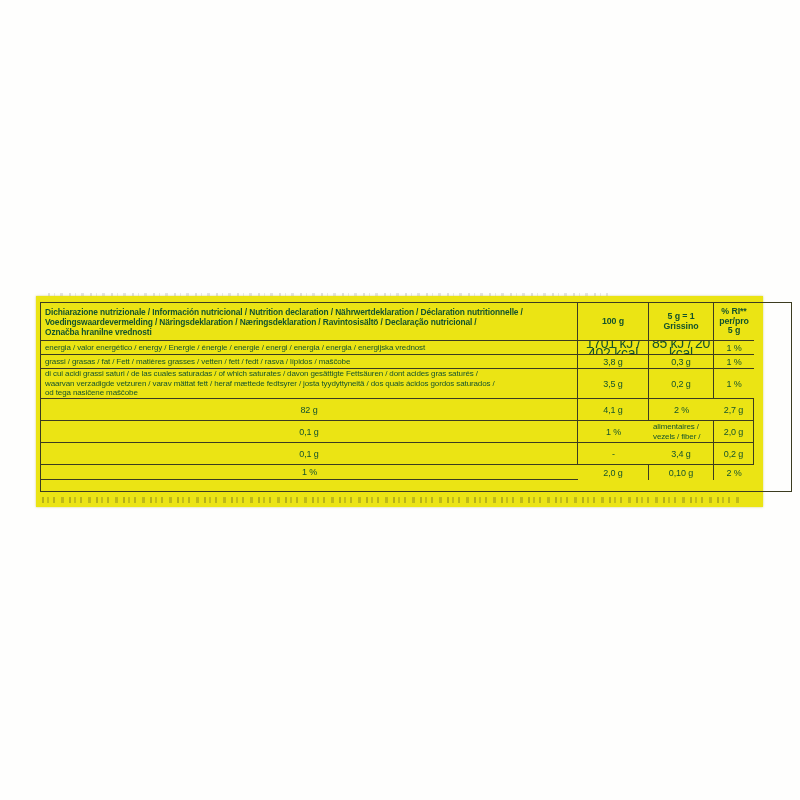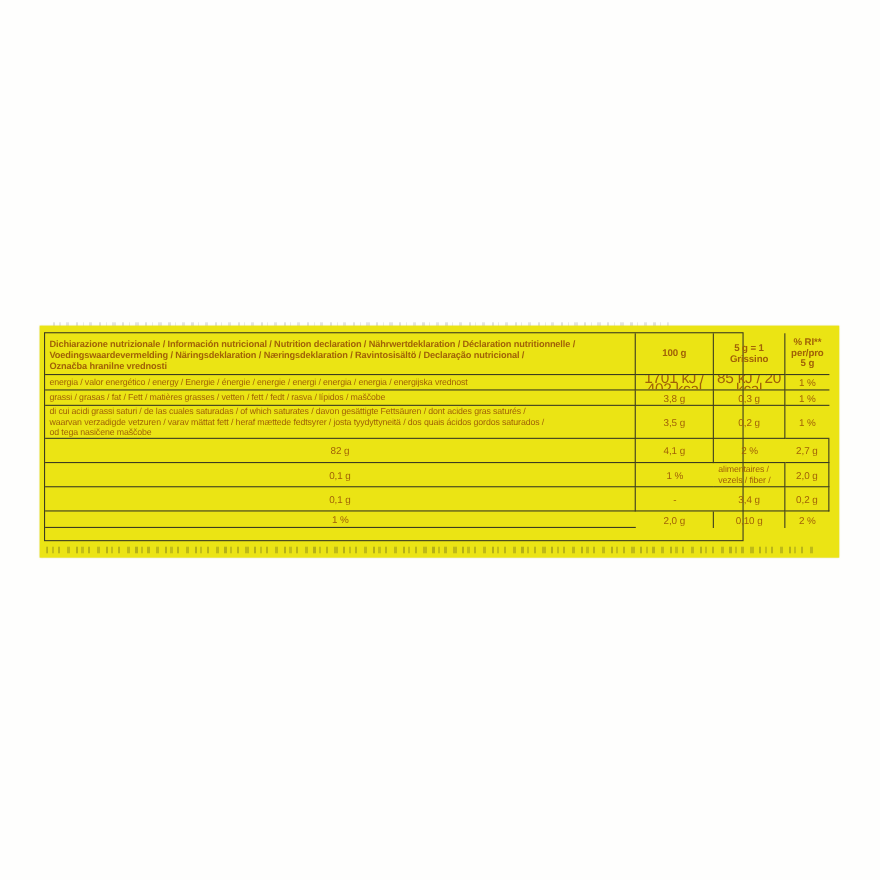--- a/index.html
+++ b/index.html
@@ -32,27 +32,27 @@
     background:repeating-linear-gradient(90deg,
       rgba(72,72,30,.55) 0 2px, transparent 2px 5px,
       rgba(72,72,30,.4) 5px 7px, transparent 7px 11px,
       rgba(72,72,30,.5) 11px 13px, transparent 13px 19px,
       rgba(72,72,30,.45) 19px 22px, transparent 22px 27px);
     opacity:.6;
   }
 
   
   .ntable{
-    position:absolute;left:40px;top:302px;width:636px;height:190px;
+    position:absolute;left:40px;top:302px;width:752px;height:190px;
     display:grid;
     grid-template-columns:537px 71px 65px 40px;
     grid-template-rows:38px 14px 14px 30px 22px 22px 22px 15px 13px;
     border:1.6px solid #3c3c20;
     box-sizing:border-box;
-    color:#a16207;
+    color:#14532d;
   }
   .cell{
     box-sizing:border-box;
     display:flex;align-items:center;
     overflow:hidden;
     border-color:#3c3c20;
     border-style:solid;border-width:0;
   }
   .br{border-right-width:1.3px;}
   .bb{border-bottom-width:1.3px;}

